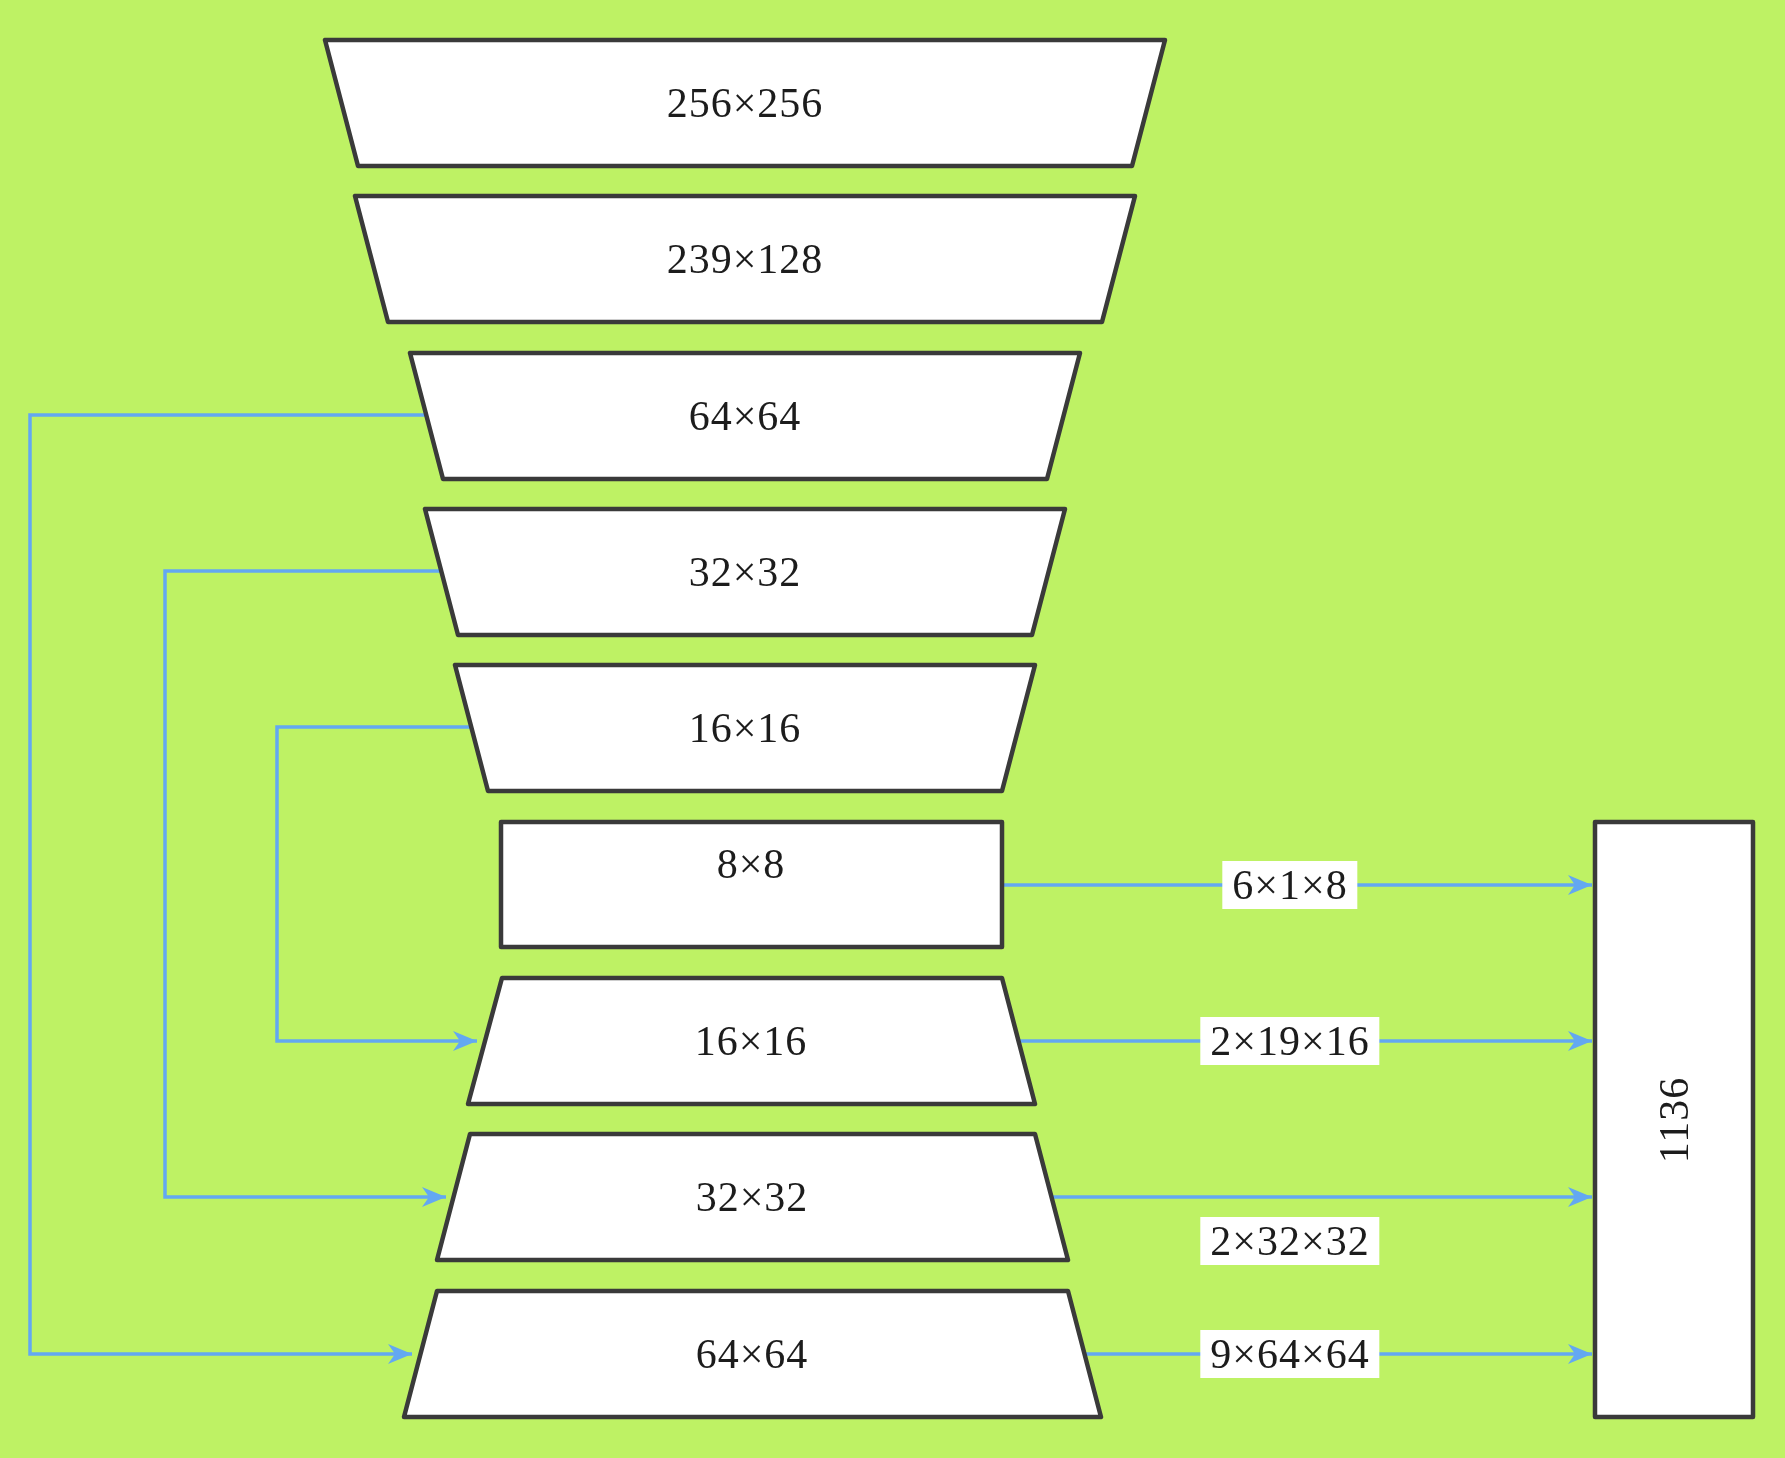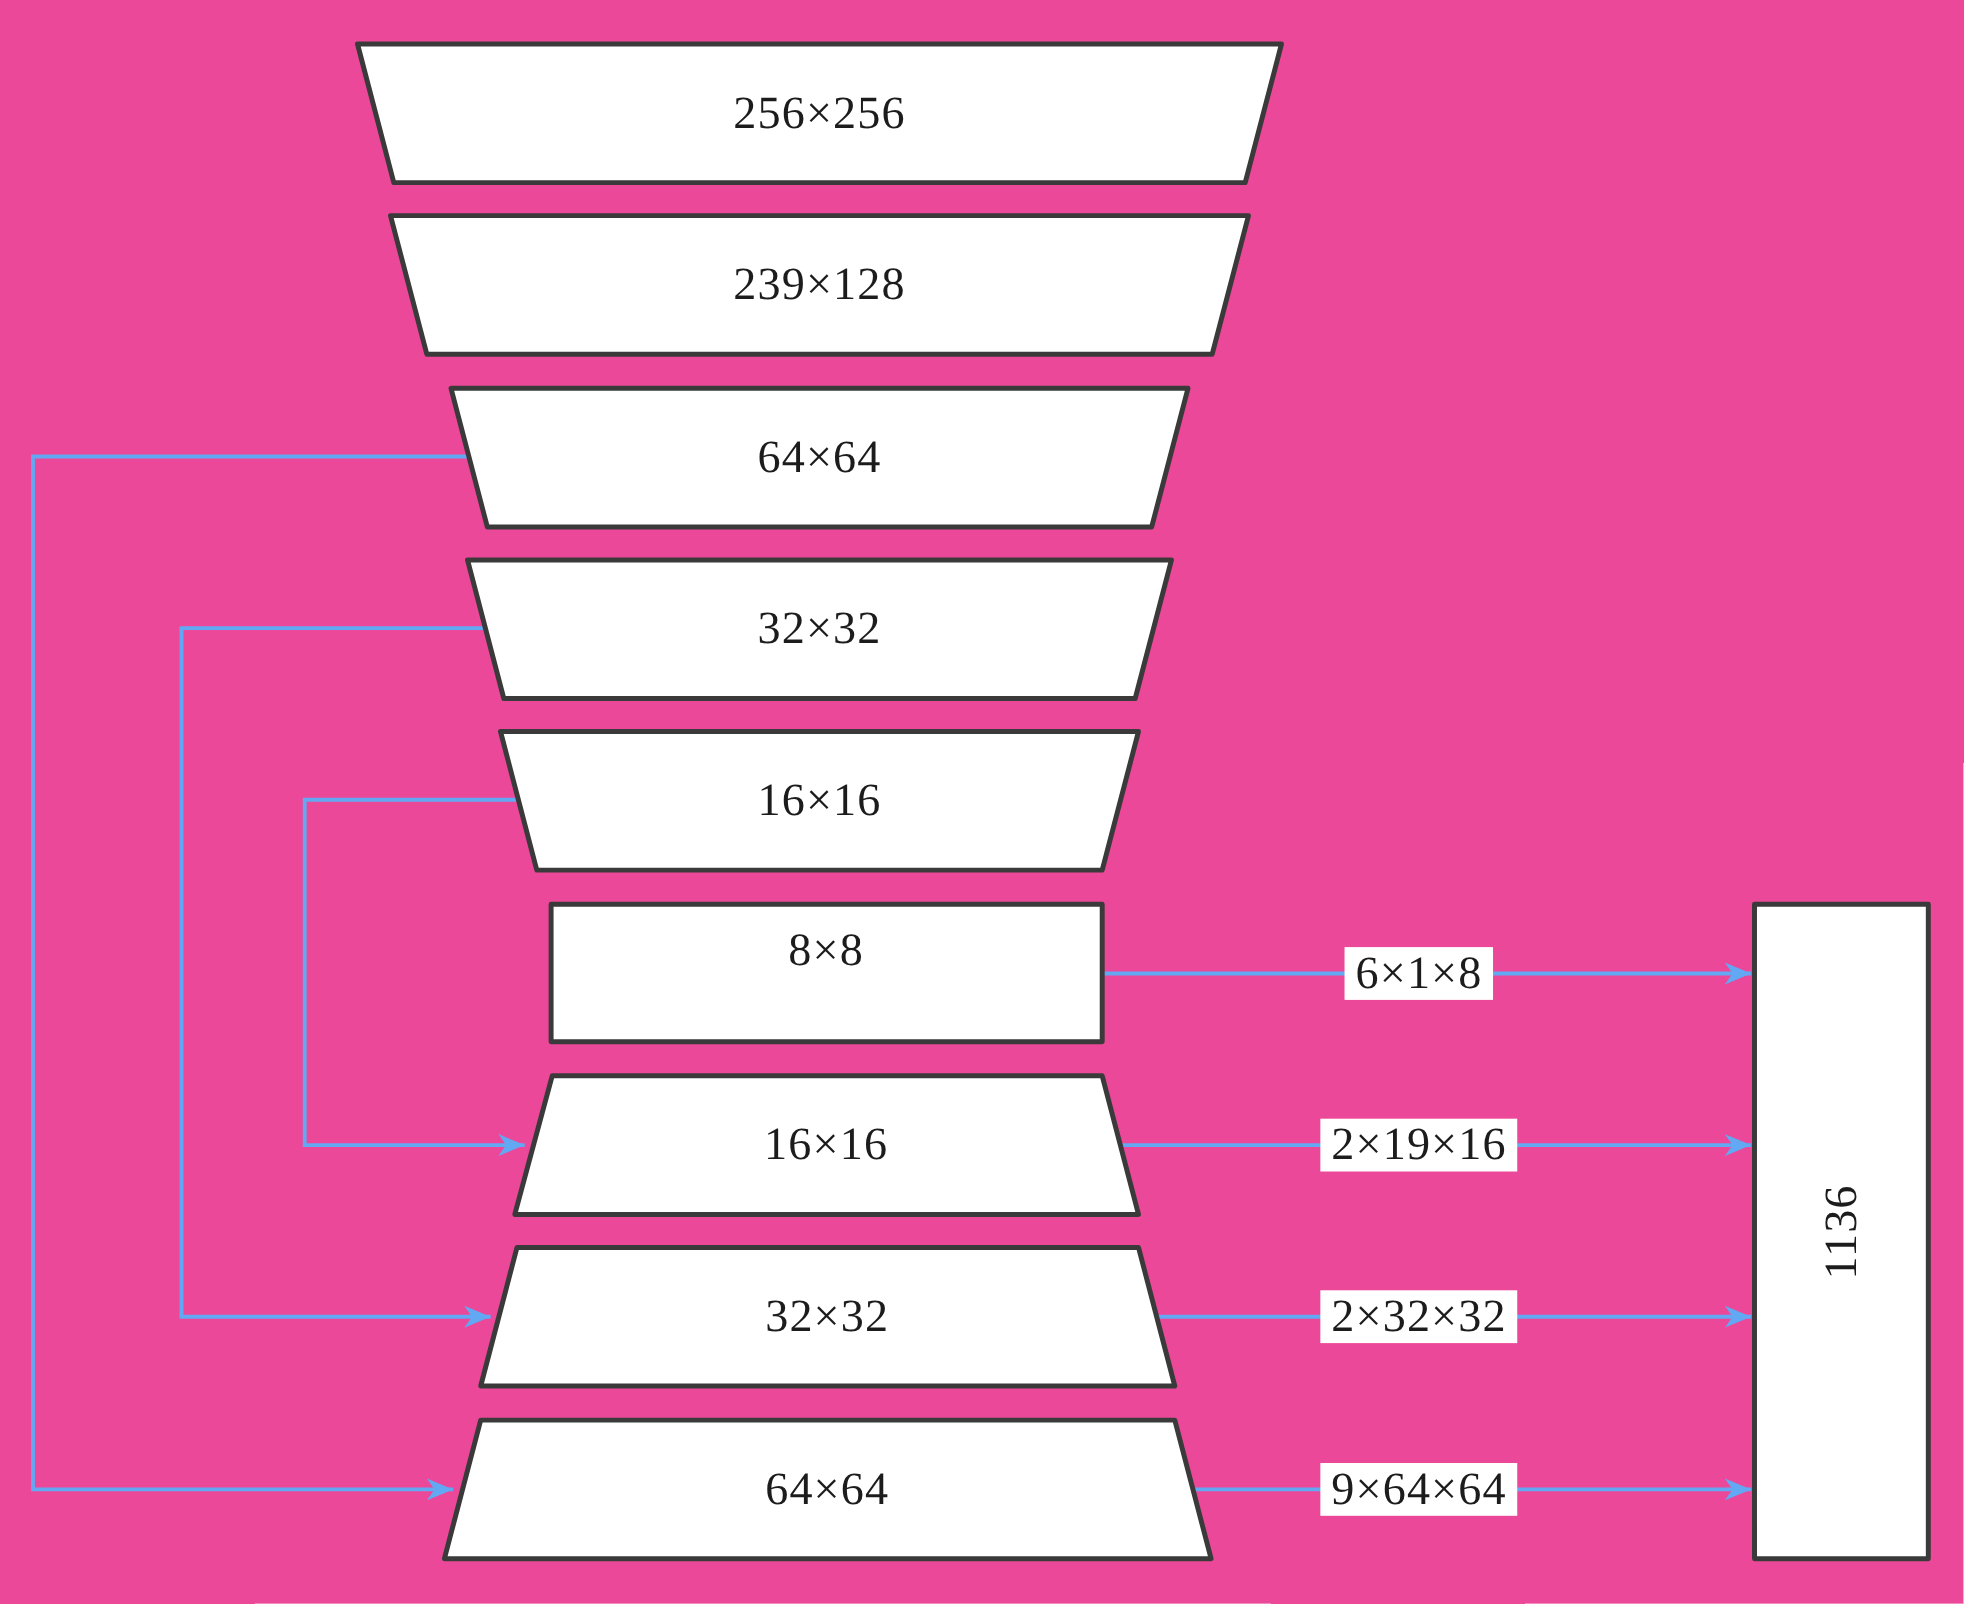--- a/index.html
+++ b/index.html
@@ -1,19 +1,19 @@
 <!DOCTYPE html>
 <html><head>
 <meta charset="utf-8">
 <style>
   html,body{margin:0;padding:0;background:#ffffff;}
   #canvas{
     position:relative;
     width:1785px;height:1458px;
-    background:#ec4899;
+    background:#bef264;
     font-family:"Liberation Serif", serif;
     overflow:hidden;
   }
   #diagram-svg{position:absolute;left:0;top:0;}
   .lbl{
     position:absolute;
     transform:translate(-50%,-50%);
     font-size:42px;
     color:#1c1c1c;
     white-space:nowrap;
@@ -76,18 +76,18 @@
   <div class="lbl" style="left:745px;top:728px">16×16</div>
 
   <div class="lbl" style="left:751px;top:864px">8×8</div>
 
   <div class="lbl" style="left:751px;top:1041px">16×16</div>
   <div class="lbl" style="left:752px;top:1197px">32×32</div>
   <div class="lbl" style="left:752px;top:1354px">64×64</div>
 
   <div class="lbl arrow-lbl" style="left:1290px;top:885px">6×1×8</div>
   <div class="lbl arrow-lbl" style="left:1290px;top:1041px">2×19×16</div>
-  <div class="lbl arrow-lbl" style="left:1290px;top:1197px">2×32×32</div>
+  <div class="lbl arrow-lbl" style="left:1290px;top:1241px">2×32×32</div>
   <div class="lbl arrow-lbl" style="left:1290px;top:1354px">9×64×64</div>
 
   <div class="lbl rot" style="left:1674px;top:1120px">1136</div>
 
 </div>
 
 </body></html>

